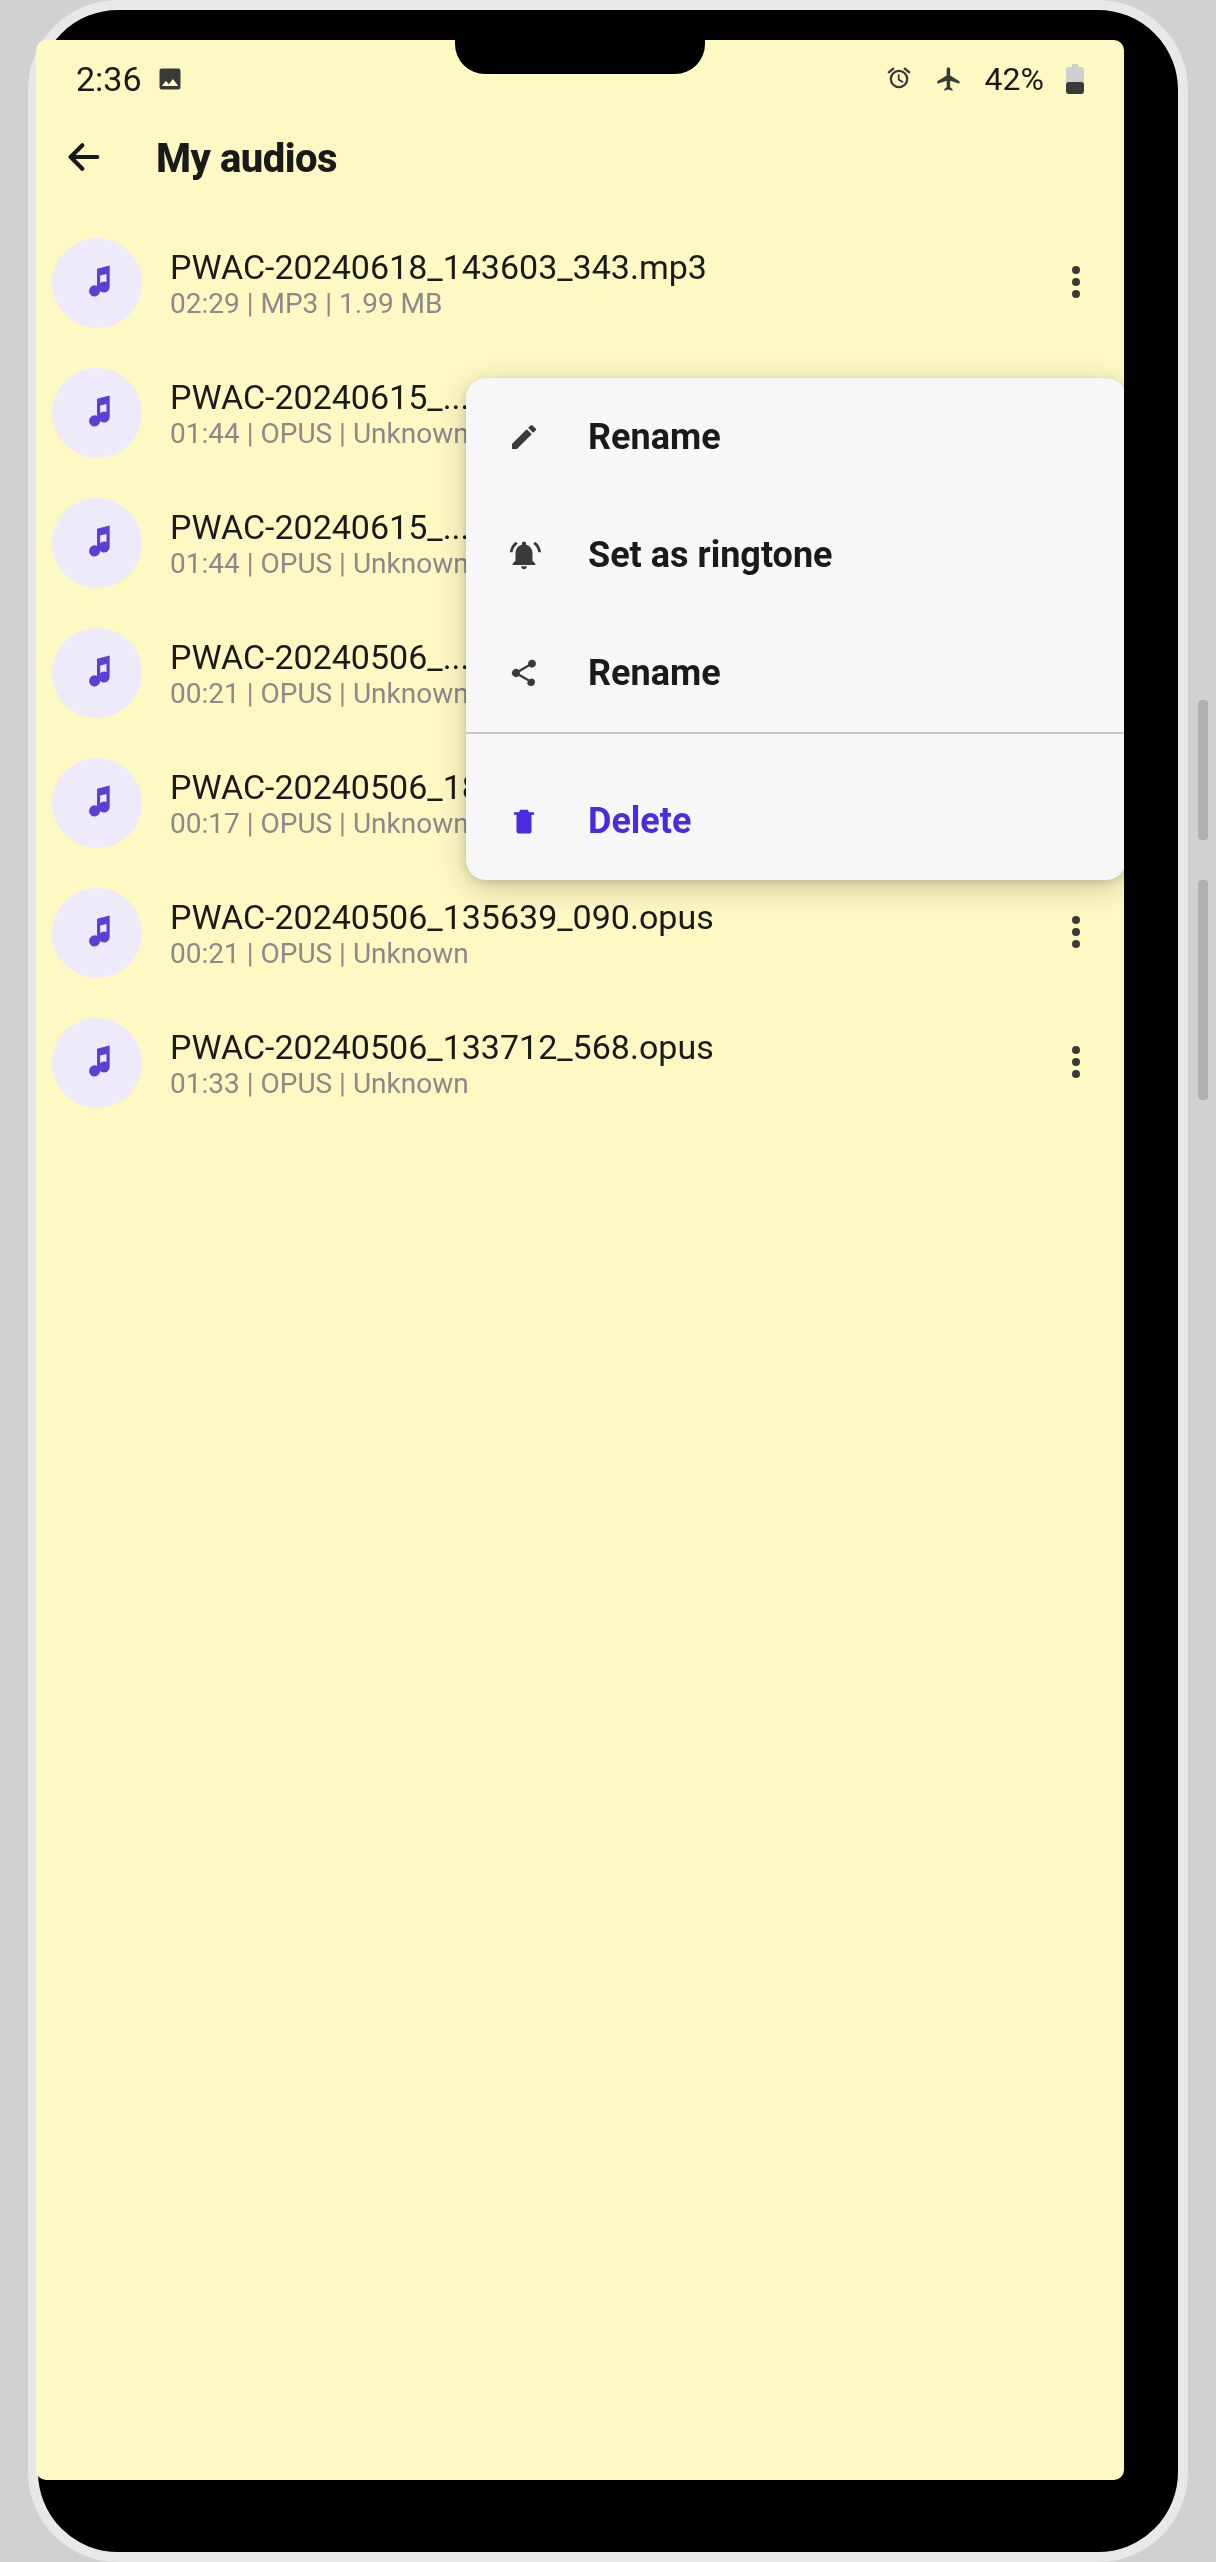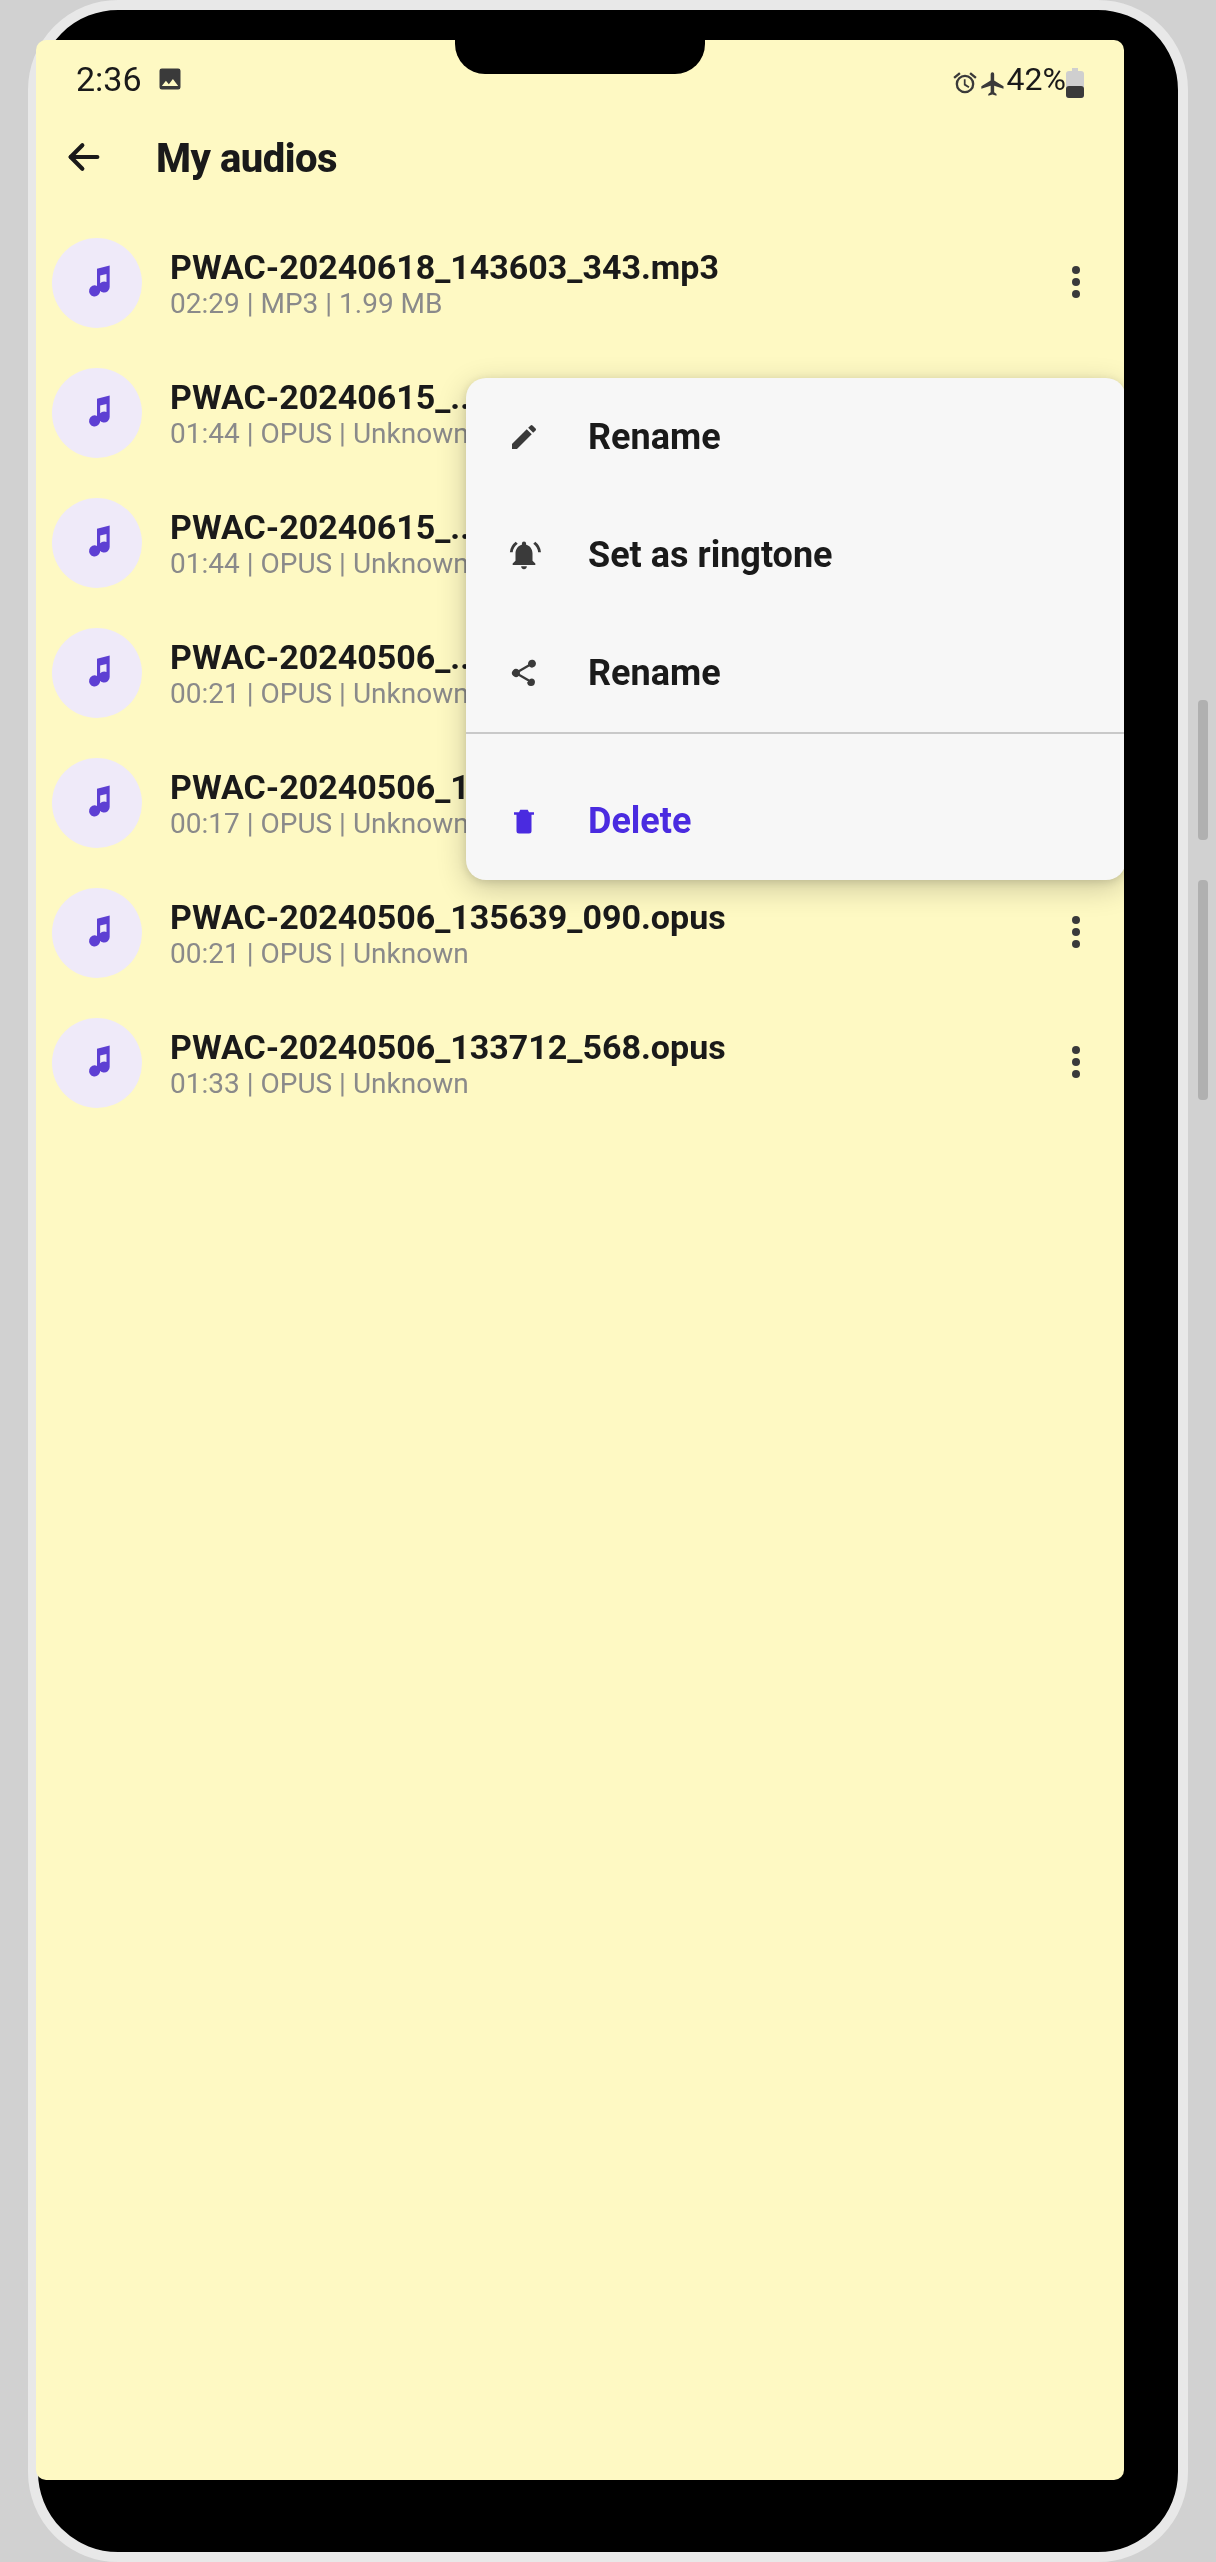--- a/index.html
+++ b/index.html
@@ -45,21 +45,21 @@
     height: 64px;
     display: flex;
     align-items: center;
     justify-content: space-between;
     padding: 0 40px;
     padding-top: 14px;
     font-size: 30px;
     color: #1a1a1a;
   }
   .statusbar-left { display: flex; align-items: center; gap: 14px; }
-  .statusbar-right { display: flex; align-items: flex-end; gap: 0; }
+  .statusbar-right { display: flex; align-items: center; gap: 22px; }
   .statusbar-time { font-size: 34px; font-weight: 400; }
   .status-icon { display: inline-flex; }
   .header {
     display: flex;
     align-items: center;
     gap: 48px;
     padding: 30px 24px 30px 24px;
   }
   .back-btn {
     width: 48px; height: 48px;
@@ -87,21 +87,21 @@
     display: flex;
     align-items: center;
     justify-content: center;
     flex-shrink: 0;
     margin-left: 6px;
   }
   .audio-text { flex: 1; min-width: 0; overflow: hidden; }
   .audio-title {
     font-size: 34px;
     color: #1a1a1a;
-    font-weight: 700;
+    font-weight: 400;
     white-space: nowrap;
     overflow: hidden;
     text-overflow: ellipsis;
   }
   .audio-meta {
     font-size: 28px;
     color: #8a8a8a;
     white-space: nowrap;
     overflow: hidden;
     text-overflow: ellipsis;

